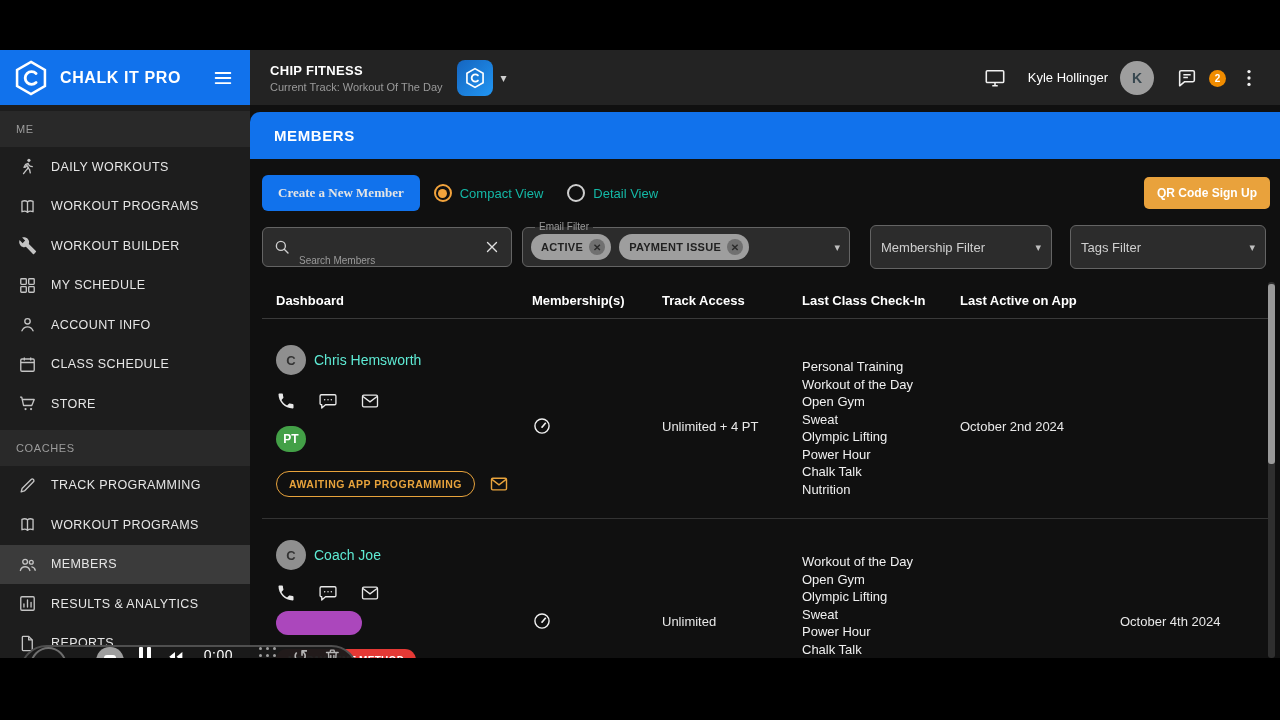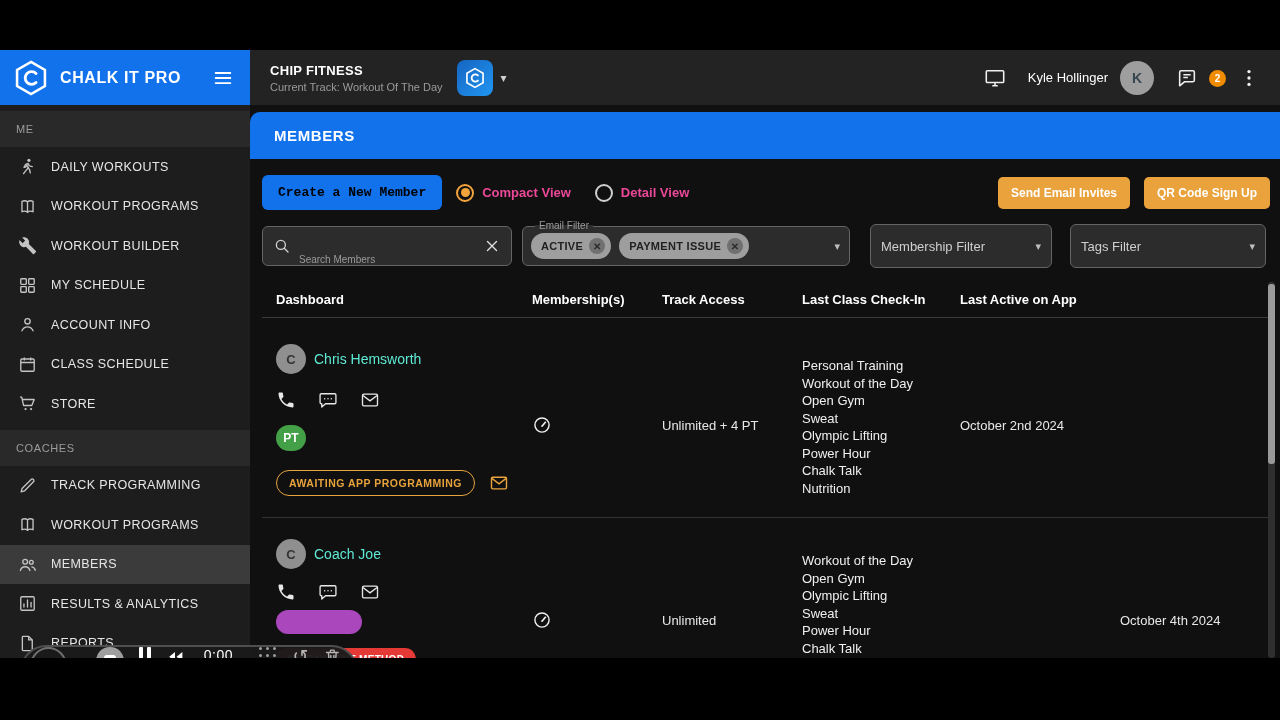--- a/index.html
+++ b/index.html
@@ -42,27 +42,27 @@
                  display:flex; align-items:center; justify-content:center; }
 
   .banner { margin-top:7px; height:47px; background:#1172ec; border-top-left-radius:10px;
             display:flex; align-items:center; padding-left:24px; }
   .banner span { color:#fff; font-size:15px; font-weight:700; letter-spacing:.6px; }
 
   .content { padding:16px 10px 0 12px; position:relative; }
 
   
   .toolbar { display:flex; align-items:center; }
-  .btn-blue { background:#1172ec; color:#000000; border:none; font-family:Liberation Mono, monospace; font-size:13px; font-weight:600;
+  .btn-blue { background:#1172ec; color:#e5e5e5; border:none; font-family:Liberation Serif, serif; font-size:13px; font-weight:600;
               padding:10px 16px; border-radius:6px; cursor:pointer; }
   .radio-group { display:flex; align-items:center; gap:8px; margin-left:14px; }
   .radio { width:18px; height:18px; border-radius:50%; border:2px solid #cfcfcf; display:flex; align-items:center; justify-content:center; }
   .radio.selected { border-color:#f2a33c; }
   .radio-dot { width:9px; height:9px; border-radius:50%; background:#f2a33c; }
-  .radio-label { color:#ec4899; font-size:13px; margin-right:10px;font-weight:bold; }
+  .radio-label { color:#14b8a6; font-size:13px; margin-right:10px; }
   .btn-amber { background:#e9a23c; color:#fff; border:none; font-family:inherit; font-size:12px; font-weight:600;
                padding:9px 13px; border-radius:5px; cursor:pointer; margin-left:14px; }
 
   
   .filters { display:flex; align-items:center; margin-top:14px; }
   .search-box { width:250px; height:40px; background:#2c2c2c; border:1px solid #646464; border-radius:6px;
                 display:flex; align-items:center; padding:0 10px; gap:8px; }
   .search-box svg { width:18px; height:18px; color:#cfcfcf; }
   .search-box input { flex:1; background:transparent; border:none; outline:none; color:#ddd; font-size:10px; font-family:inherit;margin-top:26px; }
   .search-box input::placeholder { color:#9a9a9a; }
@@ -331,21 +331,20 @@
           <span class="radio selected">
               <span class="radio-dot"></span>
             </span>
           <span class="radio-label">Compact View</span>
         </span>
         <span class="radio-group">
           <span class="radio"></span>
           <span class="radio-label">Detail View</span>
         </span>
         <div class="spacer"></div>
-        <button class="btn-amber">Send Email Invites</button>
         <button class="btn-amber">QR Code Sign Up</button>
       </div>
 
       <div class="filters">
         <div class="search-box">
           <span>
             <svg viewBox="0 0 24 24" fill="none" stroke="currentColor" stroke-width="1.8">
                 <circle cx="10.5" cy="10.5" r="6"></circle>
                 <path d="M15 15l5 5" stroke-linecap="round"></path>
               </svg>

